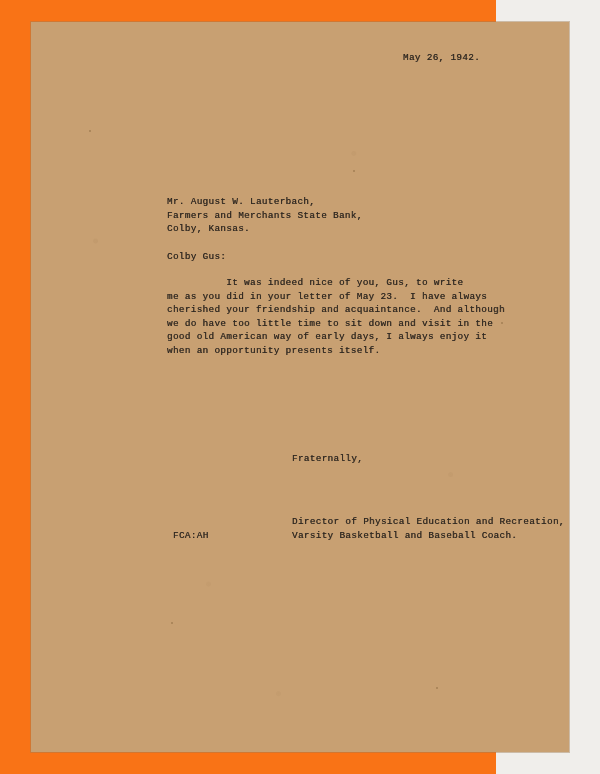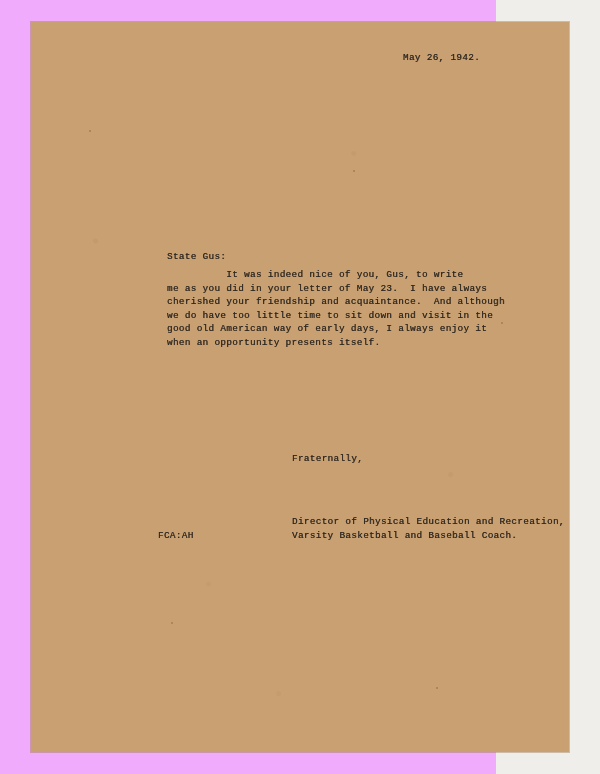--- a/index.html
+++ b/index.html
@@ -10,21 +10,21 @@
   body {
     width: 600px;
     height: 774px;
     overflow: hidden;
     font-family: "Liberation Mono", monospace;
   }
   #page-wrap {
     position: relative;
     width: 496px;
     height: 774px;
-    background: #f0abfc;
+    background: #f97316;
   }
   .paper {
     position: absolute;
     left: 31px;
     top: 22px;
     width: 538px;
     height: 730px;
     background: #c8a074;
     background-image:
       radial-gradient(ellipse at 20% 12%, rgba(255,255,255,0.10), rgba(255,255,255,0) 55%),
@@ -57,41 +57,44 @@
     font-family: "Liberation Mono", monospace;
     font-size: 9.3px;
     line-height: 13.6px;
     letter-spacing: 0.35px;
     white-space: pre;
     text-shadow: 0.35px 0 0 rgba(46,39,32,0.55), 0 0.35px 0 rgba(46,39,32,0.3);
   }
   #date { left: 403px; top: 51px; }
   #addr { left: 167px; top: 195px; }
   #salutation { left: 167px; top: 250px; }
-  #body1 { left: 167px; top: 268px; }
+  #body1 { left: 167px; top: 276px; }
   #body2 { left: 167px; top: 369px; }
   #closing { left: 292px; top: 452px; }
   #signature-block { left: 292px; top: 515px; }
-  #initials { left: 158px; top: 529px; font-family: Liberation Mono, monospace; }
+  #initials { left: 173px; top: 529px; font-family: Liberation Mono, monospace; }
 </style>
 </head>
 <body>
 
 <div id="page-wrap">
   <div class="paper">
     <div class="grain"></div>
     <div class="speck" style="left:58px; top:108px;"></div>
     <div class="speck" style="left:322px; top:148px;"></div>
     <div class="speck" style="left:470px; top:300px;"></div>
     <div class="speck" style="left:140px; top:600px;"></div>
     <div class="speck" style="left:405px; top:665px;"></div>
   </div>
 
   <div class="txt" id="date">May 26, 1942.</div>
-  <div class="txt" id="salutation">State Gus:</div>
+  <div class="txt" id="addr">Mr. August W. Lauterbach,
+Farmers and Merchants State Bank,
+Colby, Kansas.</div>
+  <div class="txt" id="salutation">Colby Gus:</div>
   <div class="txt" id="body1">          It was indeed nice of you, Gus, to write
 me as you did in your letter of May 23.  I have always
 cherished your friendship and acquaintance.  And although
 we do have too little time to sit down and visit in the
 good old American way of early days, I always enjoy it
 when an opportunity presents itself.</div>
   <div class="txt" id="closing">Fraternally,</div>
   <div class="txt" id="signature-block">Director of Physical Education and Recreation,
 Varsity Basketball and Baseball Coach.</div>
   <div class="txt" id="initials">FCA:AH</div>

